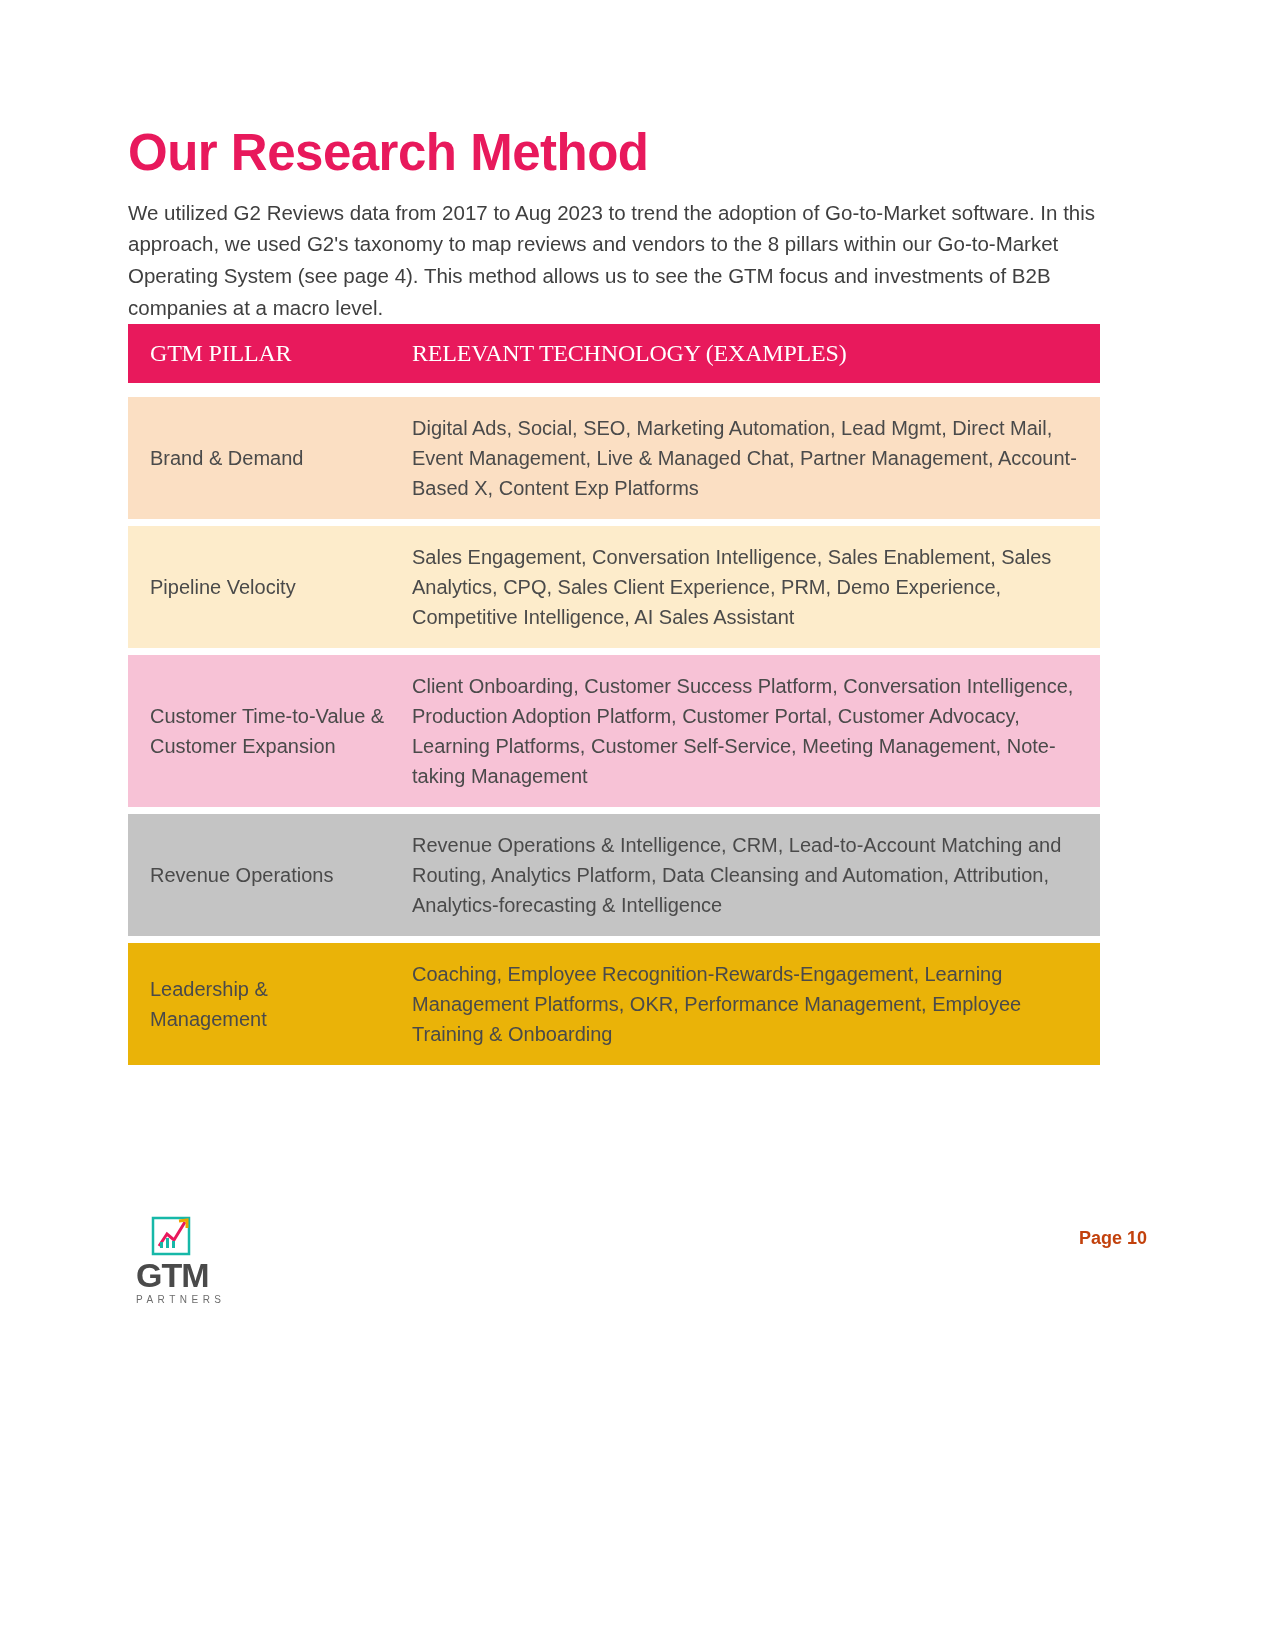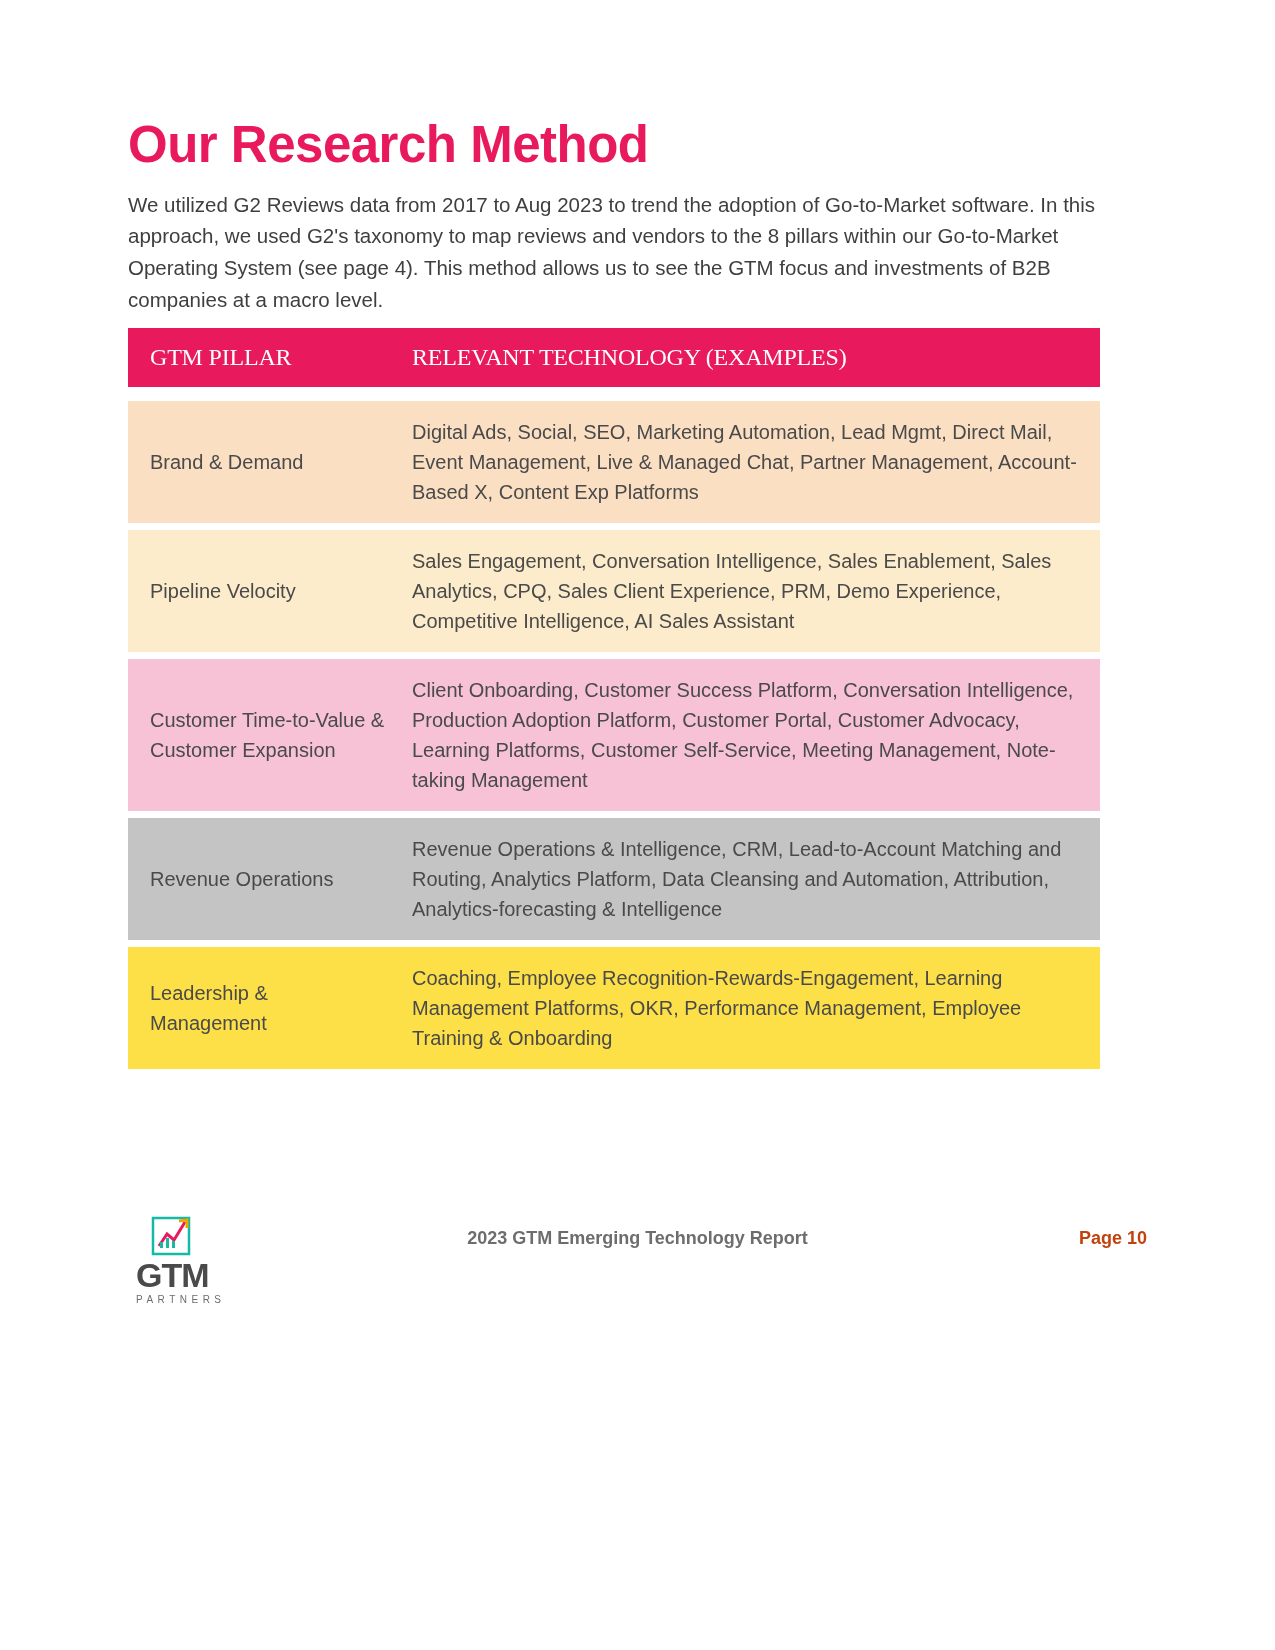--- a/index.html
+++ b/index.html
@@ -14,33 +14,33 @@
     font-family: "Liberation Sans", sans-serif;
     color: #3f3f3f;
     overflow: hidden;
   }
   .page {
     position: absolute;
     left: 0; top: 0;
     width: 1275px;
     height: 1384px;
     box-sizing: border-box;
-    padding: 4px 128px;
+    padding: 12px 128px;
   }
   .title {
     margin: 0;
     padding-top: 112px;
     font-size: 51px;
     font-weight: bold;
     color: #e8195c;
     letter-spacing: -0.5px;
     line-height: 1.15;
   }
   .intro {
-    margin: 14px 0 12px 0;
+    margin: 14px 0 0 0;
     font-size: 20.5px;
     line-height: 1.55;
     color: #3f3f3f;
     max-width: 975px;
   }
   .subtitle {
     margin: 30px 0 12px 0;
     font-size: 32px;
     font-weight: bold;
     color: #2f2f2f;
@@ -177,21 +177,21 @@
         <tr class="spacer">
           <td colspan="2"></td>
         </tr>
         <tr style="background: rgb(196, 196, 196);">
           <td class="pillar">Revenue Operations</td>
           <td class="tech">Revenue Operations &amp; Intelligence, CRM, Lead-to-Account Matching and Routing, Analytics Platform, Data Cleansing and Automation, Attribution, Analytics-forecasting &amp; Intelligence</td>
         </tr>
         <tr class="spacer">
           <td colspan="2"></td>
         </tr>
-        <tr style="background: #fde047;">
+        <tr style="background: #eab308;">
           <td class="pillar">Leadership &amp; Management</td>
           <td class="tech">Coaching, Employee Recognition-Rewards-Engagement, Learning Management Platforms, OKR, Performance Management, Employee Training &amp; Onboarding</td>
         </tr>
       </tbody>
   </table>
 
   <div class="footer">
     <div class="logo">
       <span class="logo-mark">
         <svg width="52" height="46" viewBox="0 0 52 46" xmlns="http://www.w3.org/2000/svg">
@@ -201,17 +201,16 @@
           <rect x="9" y="30" width="3" height="6" fill="#16b8a8"></rect>
           <rect x="15" y="26" width="3" height="10" fill="#16b8a8"></rect>
           <rect x="21" y="29" width="3" height="7" fill="#16b8a8"></rect>
         </svg>
       </span>
       <span class="logo-text">
         <span class="logo-gtm">GTM</span>
         <div class="logo-partners">PARTNERS</div>
       </span>
     </div>
-    <div class="footer-center">2023 GTM Emerging Technology Report</div>
     <div class="footer-right">Page 10</div>
   </div>
 
 </div>
 
 </body></html>

